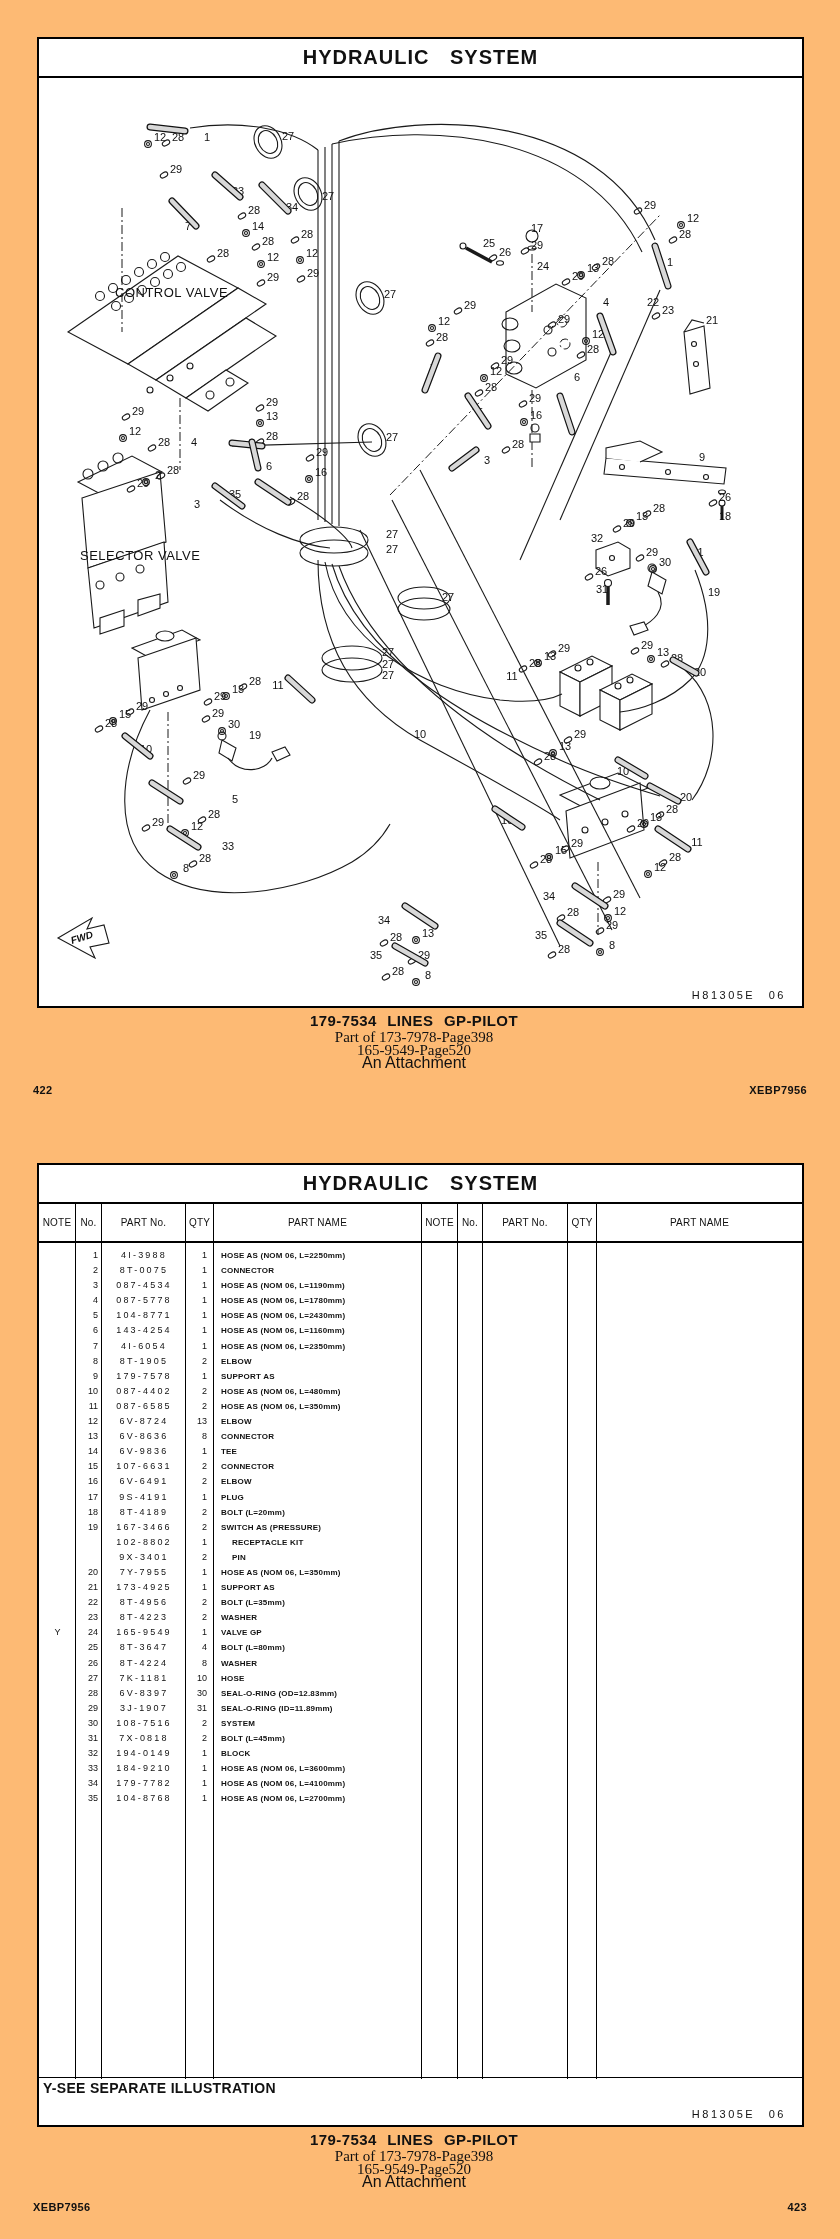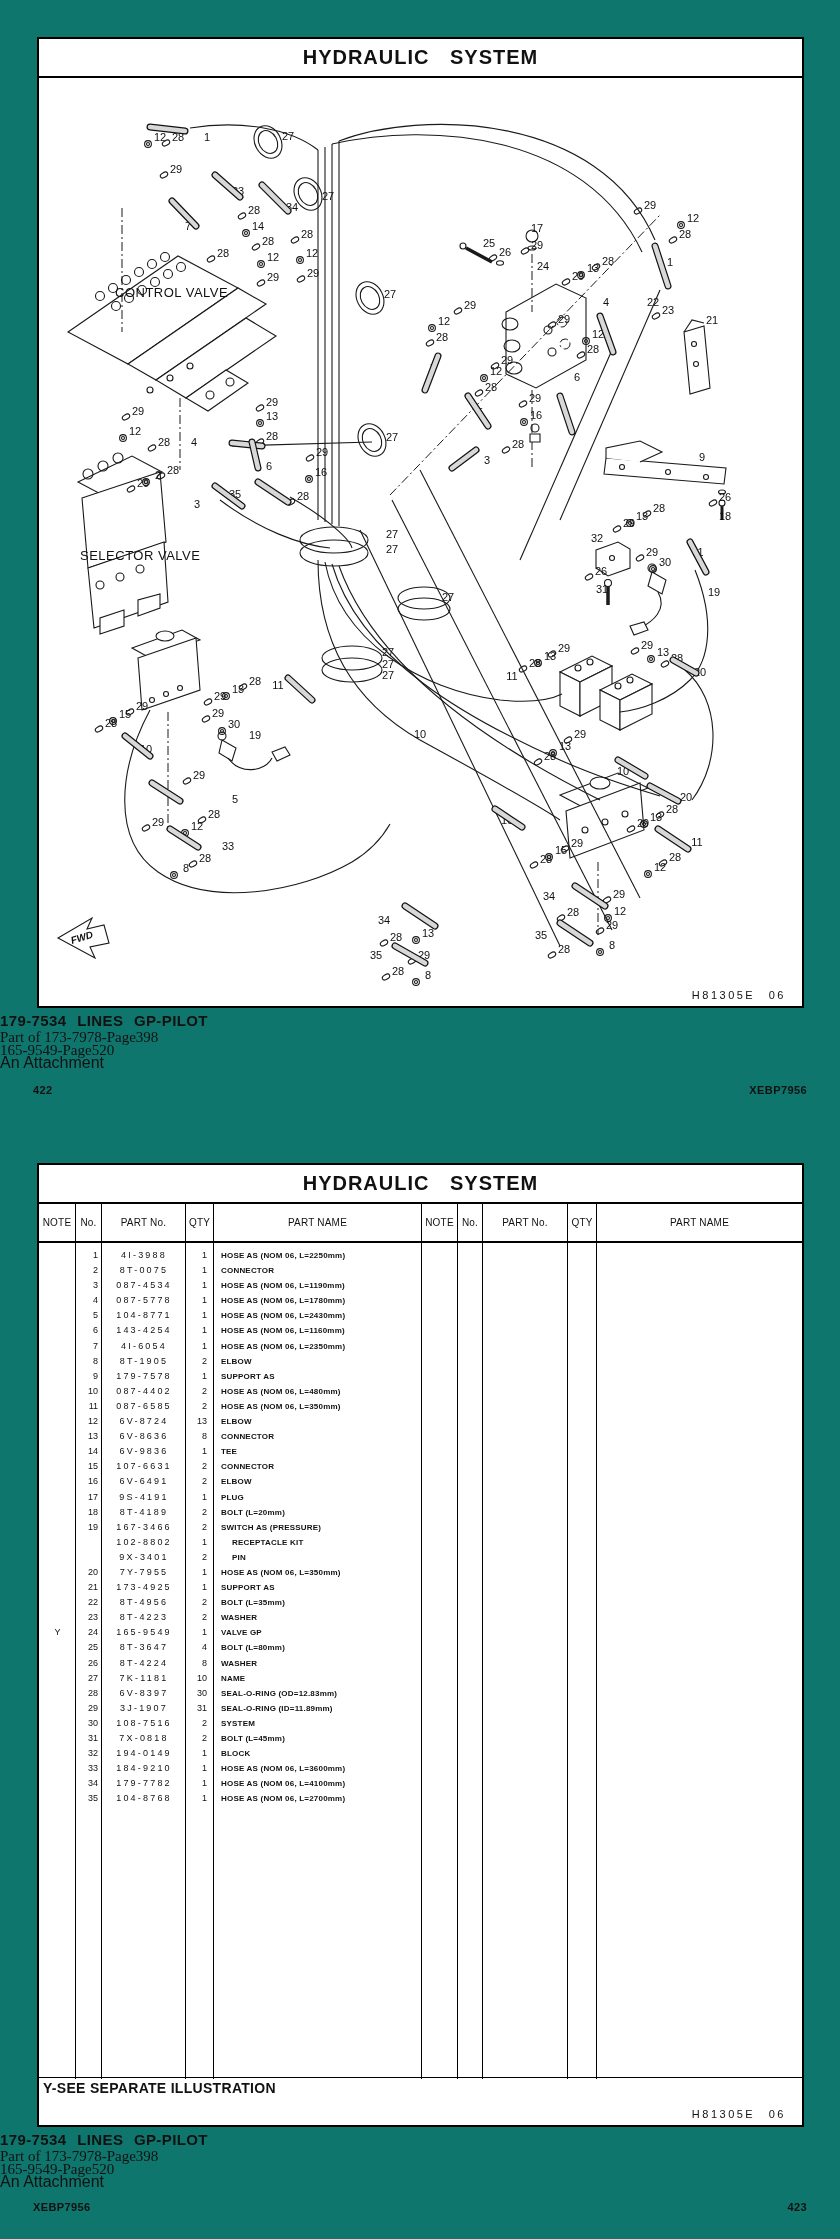--- a/index.html
+++ b/index.html
@@ -1,23 +1,23 @@
 <!DOCTYPE html>
 <html><head>
 <meta charset="utf-8">
 <style>
   html,body{margin:0;padding:0;background:#fff;}
-  .canvas{position:relative;width:840px;height:2239px;background:#0f766e;overflow:hidden;
+  .canvas{position:relative;width:840px;height:2239px;background:#fdba74;overflow:hidden;
           font-family:"Liberation Sans",sans-serif;color:#111;}
   .sheet{position:absolute;left:37px;width:767px;border:2px solid #000;box-sizing:border-box;background:#fff;}
   .sheet-title{height:37px;line-height:37px;text-align:center;border-bottom:2px solid #000;
                font-size:20px;font-weight:bold;letter-spacing:1px;word-spacing:14px;}
   #dsvg{position:absolute;left:0;top:0;pointer-events:none;}
   .code{position:absolute;right:16px;bottom:5px;font-size:11px;letter-spacing:2.5px;word-spacing:8px;color:#111;}
-  .caption{position:absolute;left:0;width:828px;text-align:left;}
+  .caption{position:absolute;left:0;width:828px;text-align:center;}
   .cap-title{font-size:15px;font-weight:bold;letter-spacing:.4px;word-spacing:6px;margin-bottom:2px;}
   .cap-line{font-size:15px;line-height:12.5px;font-family:Liberation Serif, serif;}
   .cap-note{font-size:16px;line-height:14px;}
   .pageline{position:absolute;left:33px;right:33px;display:flex;justify-content:space-between;
             font-size:11px;font-weight:bold;letter-spacing:.4px;}
   
   .thead{display:grid;grid-template-columns:37px 26px 84px 28px 208px 36px 25px 85px 29px auto;
          height:37px;border-bottom:2px solid #000;}
   .hcell{border-right:1px solid #000;display:flex;align-items:center;justify-content:center;
          font-size:10px;letter-spacing:.2px;}
@@ -918,21 +918,21 @@
             <div class="tcell c-no"></div>
             <div class="tcell c-part"></div>
             <div class="tcell c-qty"></div>
             <div class="tcell c-name"></div>
           </div>
           <div class="trow">
             <div class="tcell c-note"></div>
             <div class="tcell c-no">27</div>
             <div class="tcell c-part">7K-1181</div>
             <div class="tcell c-qty">10</div>
-            <div class="tcell c-name">NAME</div>
+            <div class="tcell c-name">HOSE</div>
             <div class="tcell c-note"></div>
             <div class="tcell c-no"></div>
             <div class="tcell c-part"></div>
             <div class="tcell c-qty"></div>
             <div class="tcell c-name"></div>
           </div>
           <div class="trow">
             <div class="tcell c-note"></div>
             <div class="tcell c-no">28</div>
             <div class="tcell c-part">6V-8397</div>

